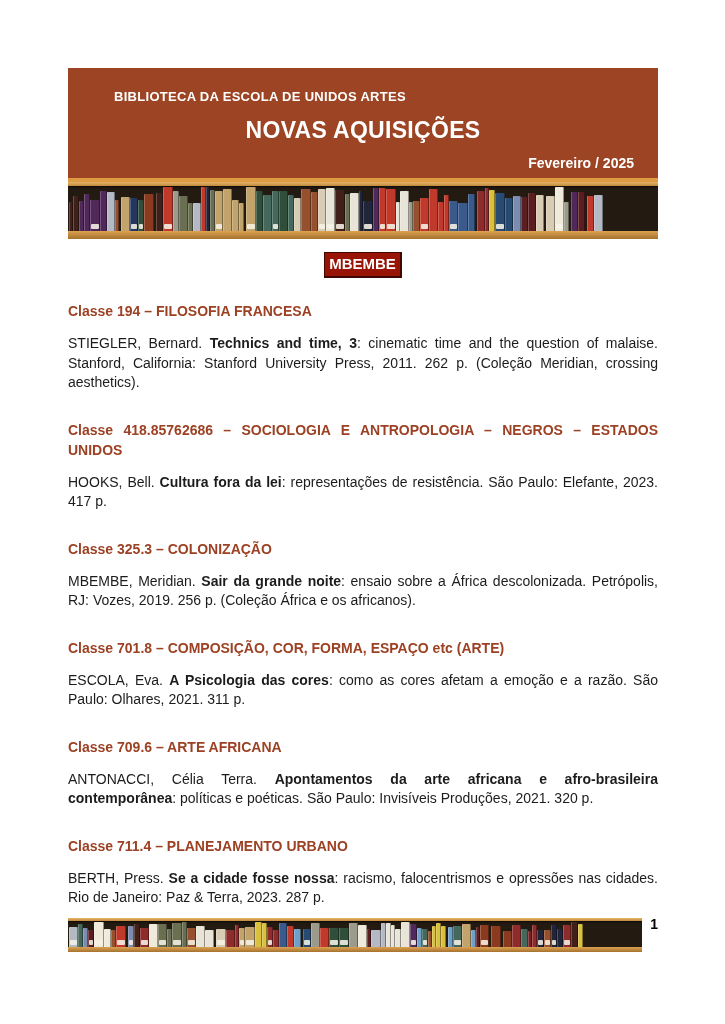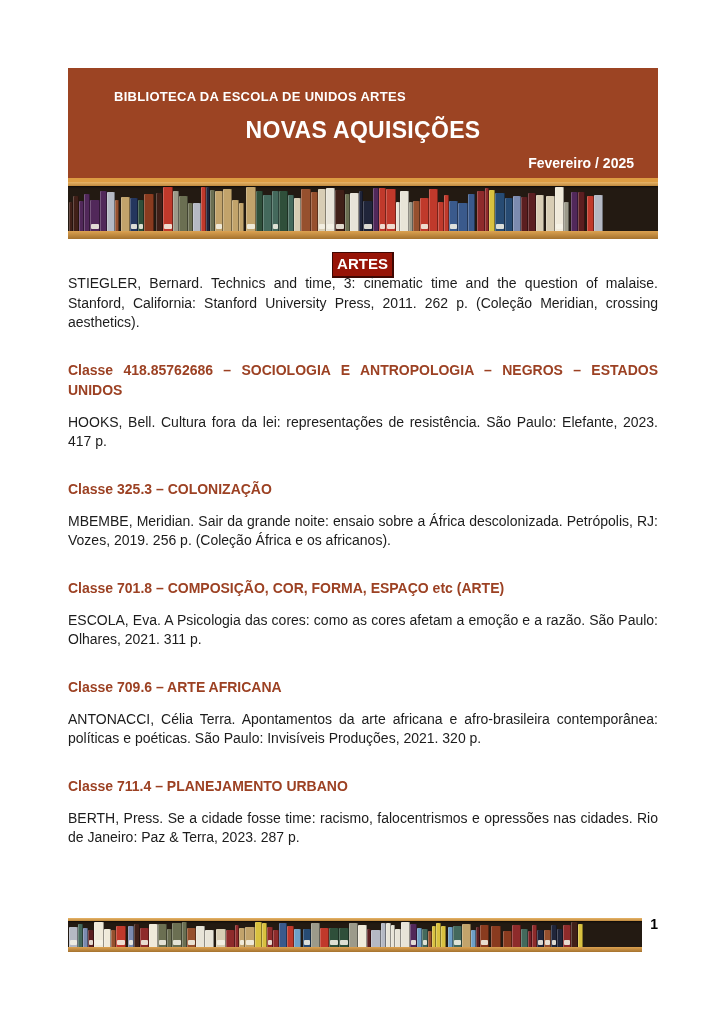--- a/index.html
+++ b/index.html
@@ -66,21 +66,21 @@
     border:1px solid #3F0702;border-right-width:2px;border-bottom-width:2px;
   }
   .section-heading{
     margin:27px 0 13px;
     color:var(--heading-color);font-size:14px;font-weight:bold;
     text-align:justify;line-height:20px;
   }
   .entry{
     margin:0;text-align:justify;color:var(--body-text);
   }
-  .entry b{font-weight:normal;}
+  .entry b{font-weight:bold;}
 
   
   .page-number{
     position:absolute;left:68px;top:916px;width:590px;
     text-align:right;font-size:14px;font-weight:bold;color:#000;
   }
 </style>
 </head>
 <body>
 
@@ -200,24 +200,25 @@
         <span class="spine" style="width: 7px; height: 87%; background: rgb(91, 30, 32); box-shadow: rgba(255, 255, 255, 0.22) 1px 0px inset, rgba(0, 0, 0, 0.38) -1px 0px inset; margin-right: 2px;"></span>
         <span class="spine" style="width: 7px; height: 78.3%; background: rgb(192, 57, 43); box-shadow: rgba(255, 255, 255, 0.22) 1px 0px inset, rgba(0, 0, 0, 0.38) -1px 0px inset;"></span>
         <span class="spine" style="width: 9px; height: 81%; background: rgb(181, 185, 196); box-shadow: rgba(255, 255, 255, 0.22) 1px 0px inset, rgba(0, 0, 0, 0.38) -1px 0px inset;"></span>
       </div>
     <div class="plank bottom"></div>
   </div>
 
   <div class="content">
 
     <div class="badge-row">
-      <span class="badge">ARTES</span>
-    </div>
-
-    <div class="section">
+      <span class="badge">MBEMBE</span>
+    </div>
+
+    <div class="section">
+      <div class="section-heading">Classe 194 – FILOSOFIA FRANCESA</div>
       <p class="entry"><span>STIEGLER, Bernard. </span><b>Technics and time, 3</b><span>: cinematic time and the question of malaise. Stanford, California: Stanford University Press, 2011. 262 p. (Coleção Meridian, crossing aesthetics).</span></p>
     </div>
 
     <div class="section">
       <div class="section-heading">Classe 418.85762686 – SOCIOLOGIA E ANTROPOLOGIA – NEGROS – ESTADOS UNIDOS</div>
       <p class="entry"><span>HOOKS, Bell. </span><b>Cultura fora da lei</b><span>: representações de resistência. São Paulo: Elefante, 2023. 417 p.</span></p>
     </div>
 
     <div class="section">
       <div class="section-heading">Classe 325.3 – COLONIZAÇÃO</div>
@@ -229,21 +230,21 @@
       <p class="entry"><span>ESCOLA, Eva. </span><b>A Psicologia das cores</b><span>: como as cores afetam a emoção e a razão. São Paulo: Olhares, 2021. 311 p.</span></p>
     </div>
 
     <div class="section">
       <div class="section-heading">Classe 709.6 – ARTE AFRICANA</div>
       <p class="entry"><span>ANTONACCI, Célia Terra. </span><b>Apontamentos da arte africana e afro-brasileira contemporânea</b><span>: políticas e poéticas. São Paulo: Invisíveis Produções, 2021. 320 p.</span></p>
     </div>
 
     <div class="section">
       <div class="section-heading">Classe 711.4 – PLANEJAMENTO URBANO</div>
-      <p class="entry"><span>BERTH, Press. </span><b>Se a cidade fosse time</b><span>: racismo, falocentrismos e opressões nas cidades. Rio de Janeiro: Paz &amp; Terra, 2023. 287 p.</span></p>
+      <p class="entry"><span>BERTH, Press. </span><b>Se a cidade fosse nossa</b><span>: racismo, falocentrismos e opressões nas cidades. Rio de Janeiro: Paz &amp; Terra, 2023. 287 p.</span></p>
     </div>
 
   </div>
 
   <div class="shelf shelf-bottom">
     <div class="plank top"></div>
     <div class="books">
         <span class="spine" style="width: 9px; height: 75.9%; background: rgb(181, 185, 196); box-shadow: rgba(255, 255, 255, 0.22) 1px 0px inset, rgba(0, 0, 0, 0.38) -1px 0px inset;">
           <i class="label"></i>
         </span>

